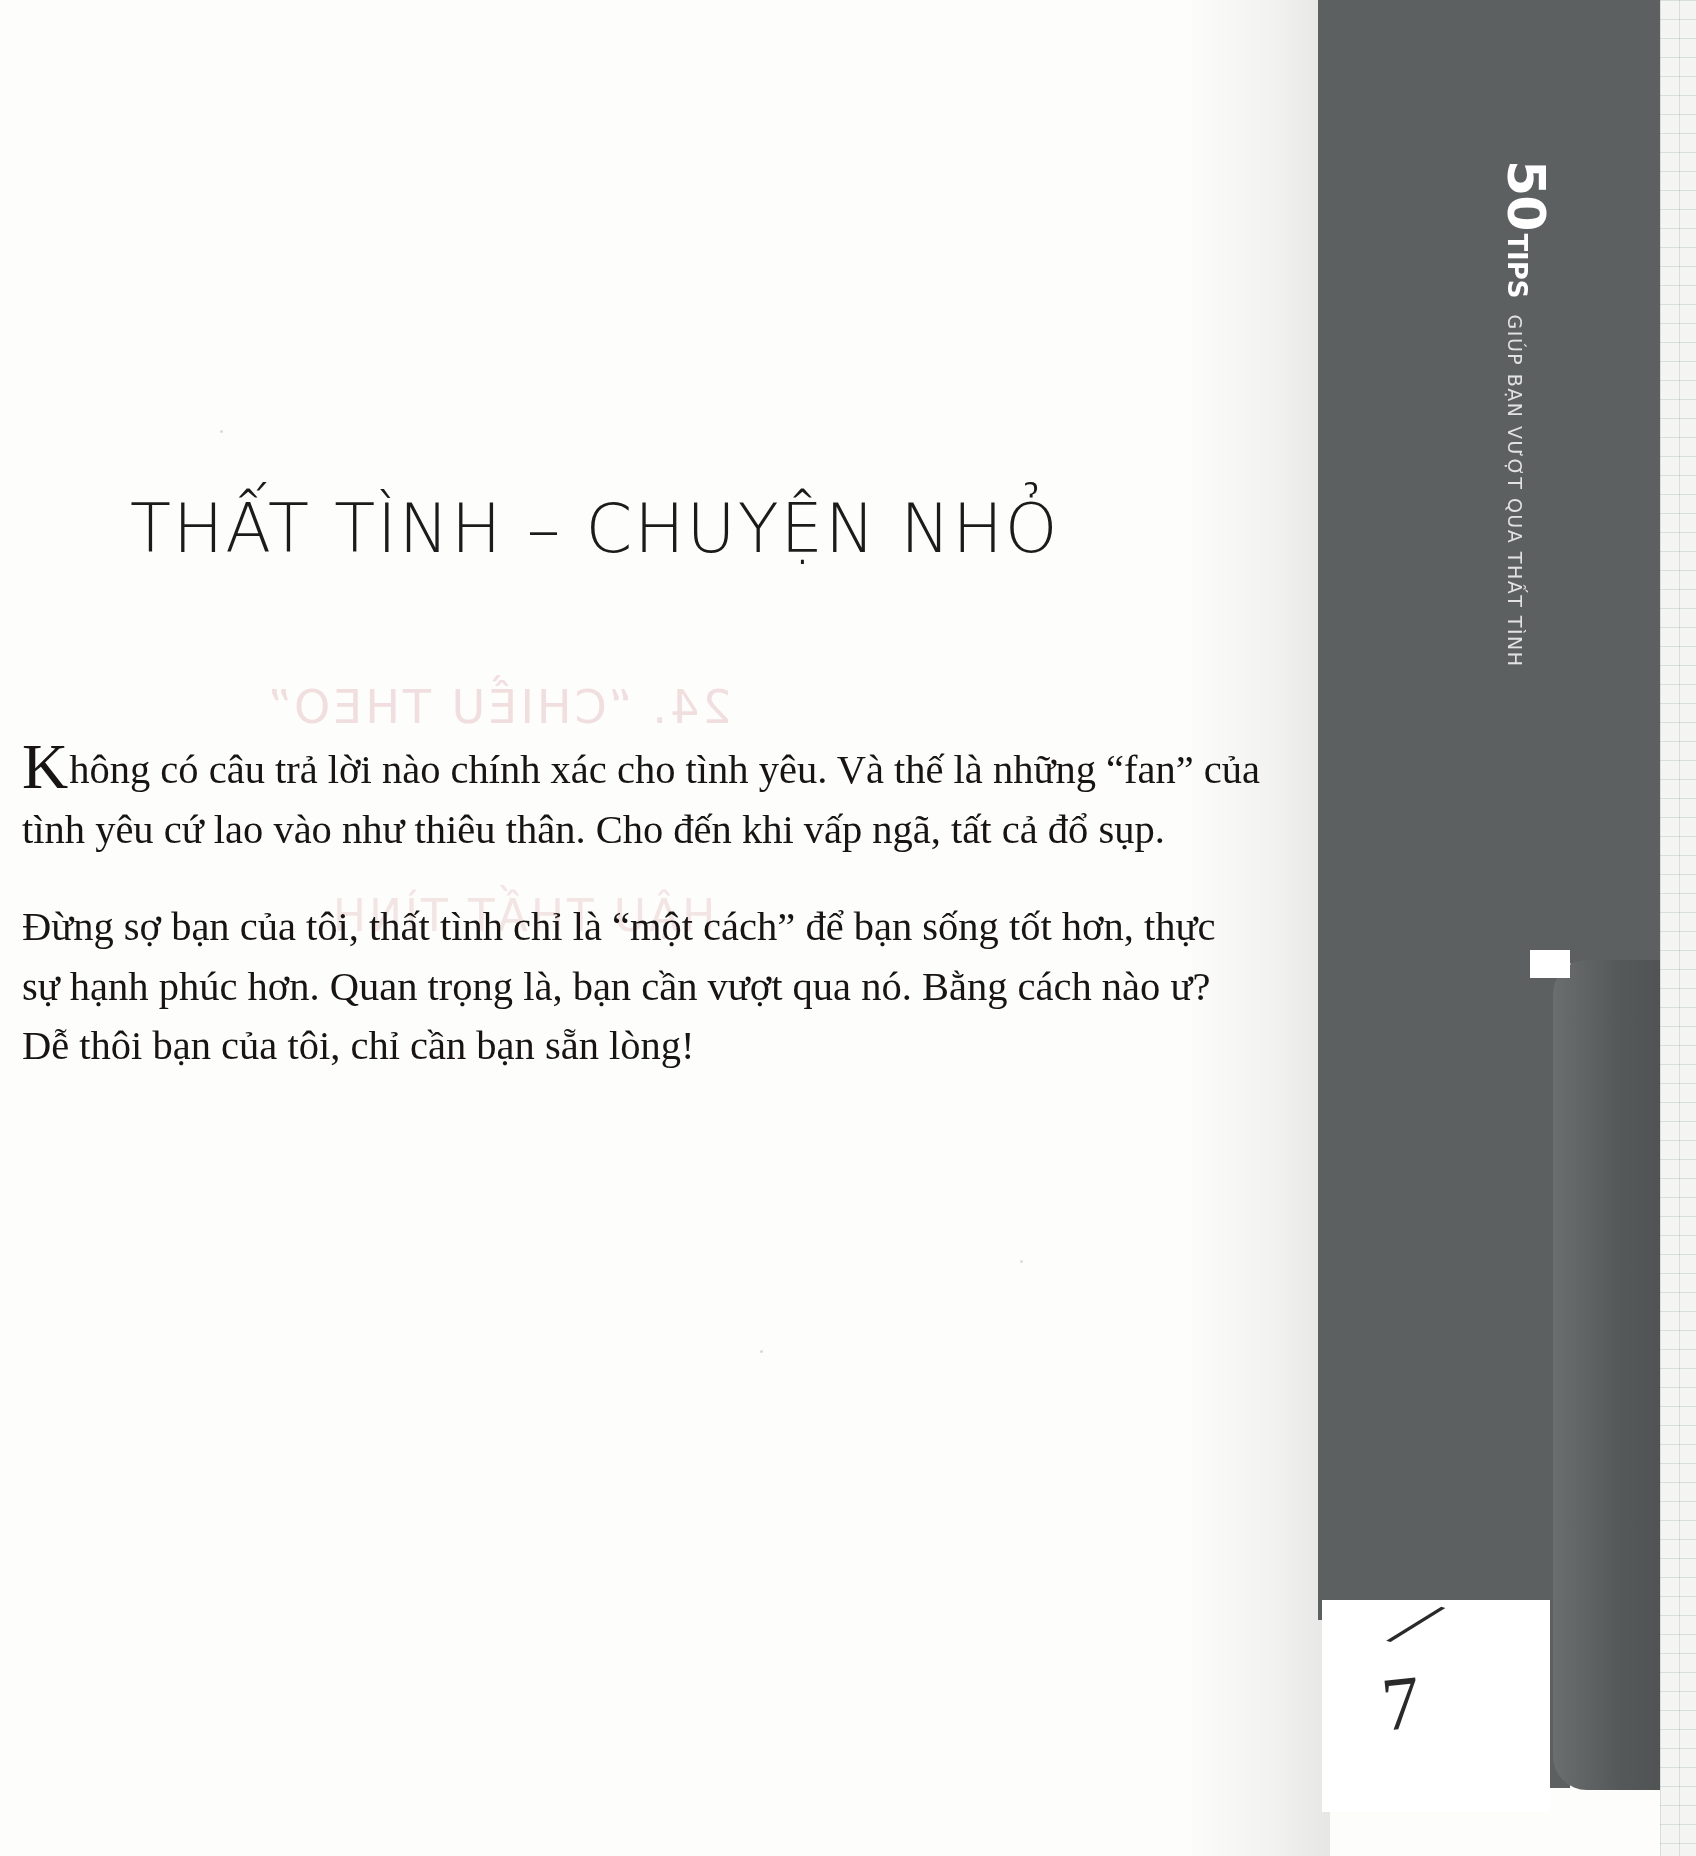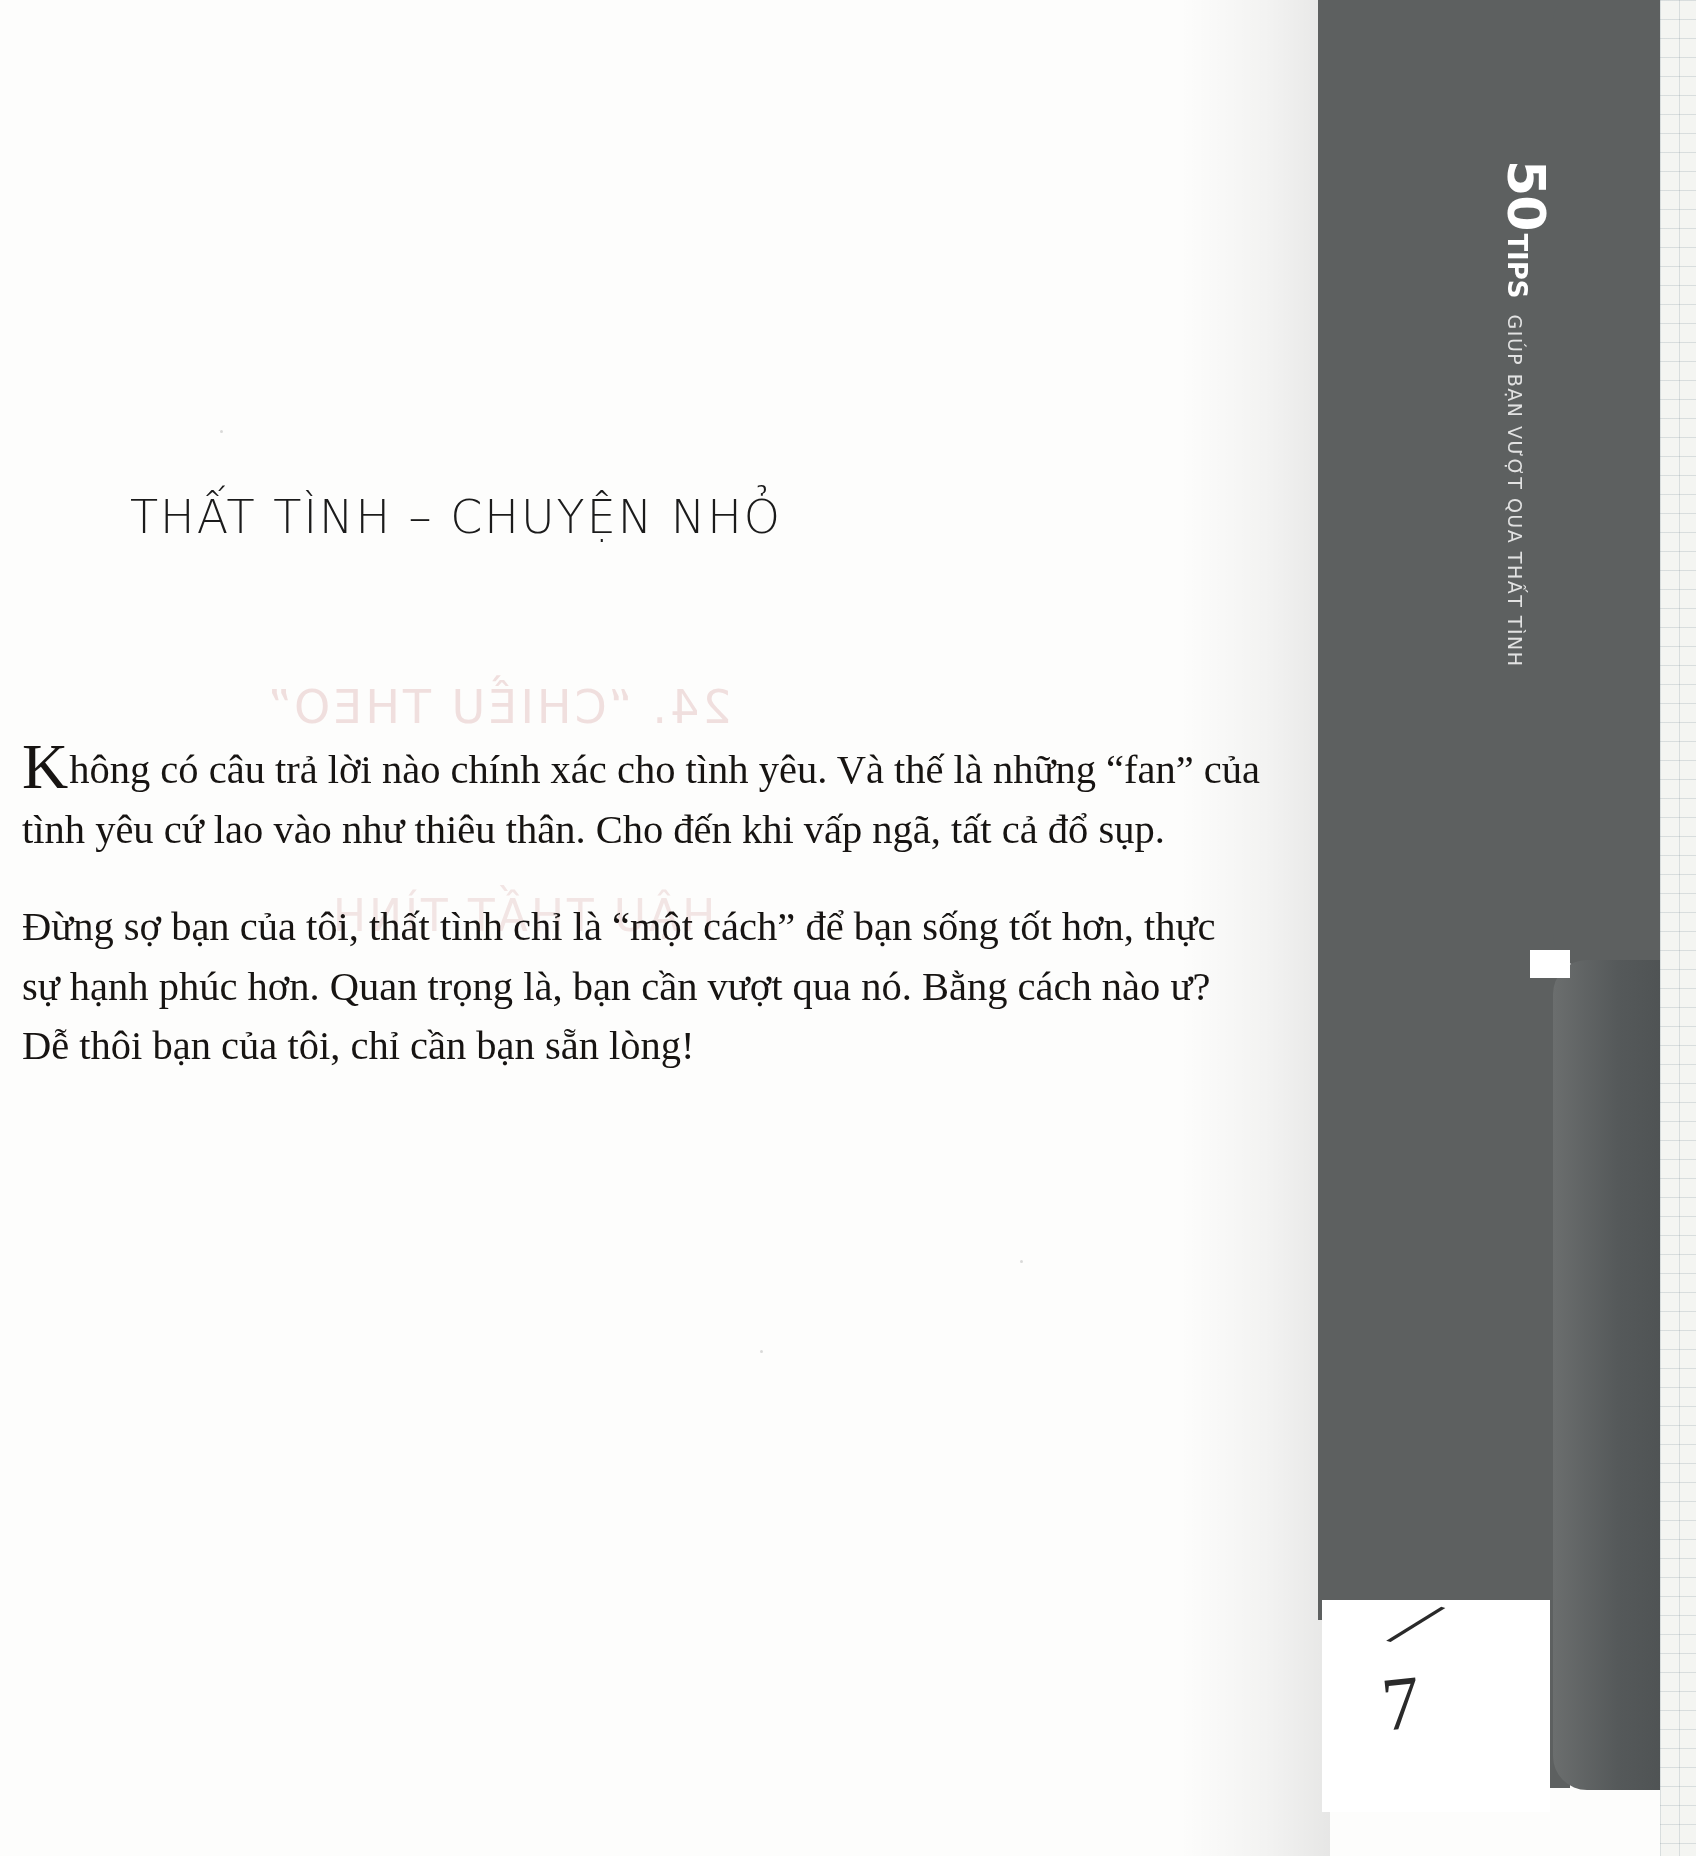--- a/index.html
+++ b/index.html
@@ -35,21 +35,21 @@
   }
 
   
   .chapter-title {
     position: absolute;
     left: 130px;
     top: 490px;
     width: 1030px;
     font-family: "DejaVu Sans", sans-serif;
     font-weight: 300;
-    font-size: 46px;
+    font-size: 67px;
     letter-spacing: 2px;
     color: #1b1b1b;
     white-space: nowrap;
   }
 
   
   .ghost {
     position: absolute;
     font-family: "DejaVu Sans", sans-serif;
     color: rgba(196, 120, 120, 0.22);

